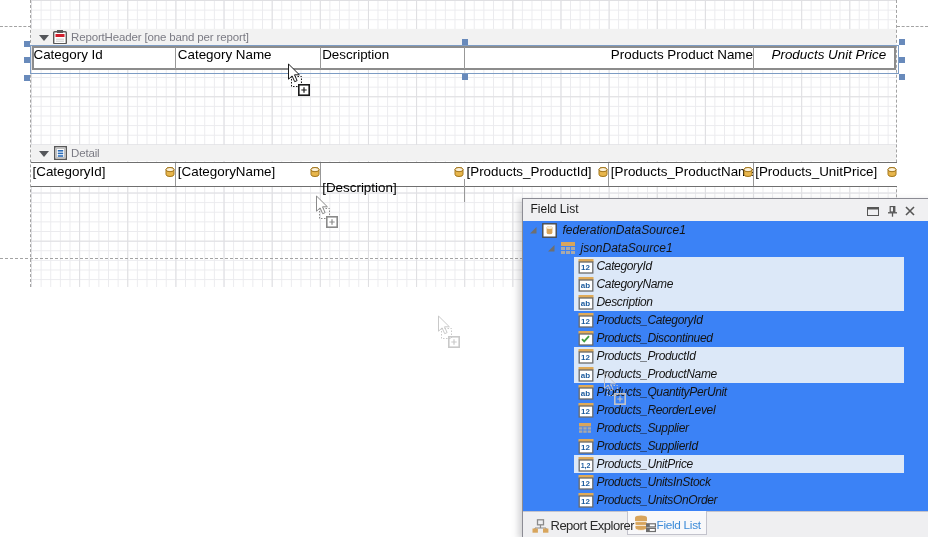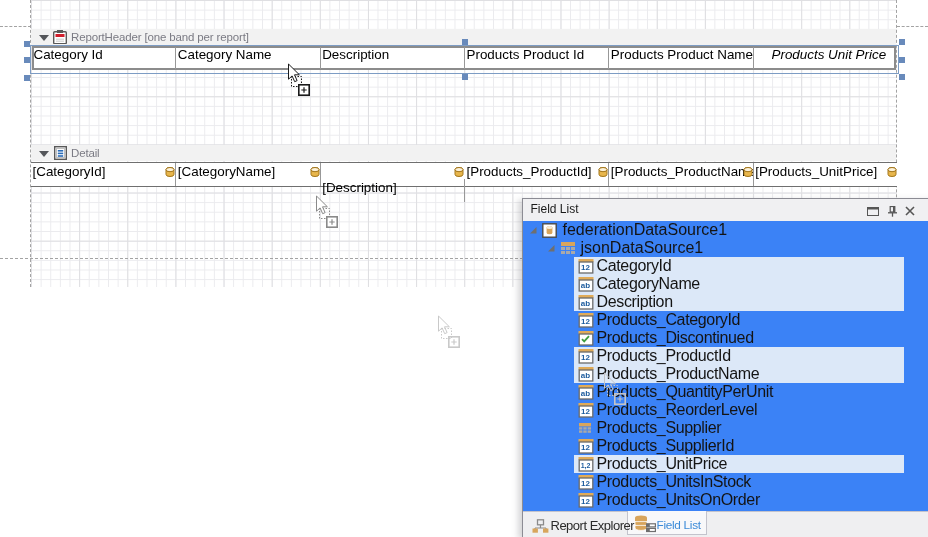--- a/index.html
+++ b/index.html
@@ -38,21 +38,21 @@
       border-top:1px solid #6f6f6f;border-bottom:1px solid #6f6f6f;box-sizing:border-box;}
   .dcell{position:absolute;top:0;height:23px;font-size:13.4px;color:#000;box-sizing:border-box;
      padding-left:1.5px;line-height:17px;border-right:1px solid #989898;overflow:hidden;white-space:nowrap;}
   .stag{position:absolute;top:4px;z-index:3;}
   
   #panel{left:521.5px;top:198px;width:462px;height:339px;background:#3b82f6;
      border:1.5px solid #8c8c94;border-bottom:none;box-sizing:border-box;
      box-shadow:-4px 2px 6px rgba(90,90,100,0.25);}
   #ptitle{position:absolute;left:0;top:0;width:100%;height:22px;background:#f0f0f2;
      font-size:12px;color:#1a1a1a;line-height:21px;padding-left:8px;box-sizing:border-box;}
-  .trow{position:absolute;height:18px;font-size:16px;color:#141414;line-height:18px;white-space:nowrap;letter-spacing:-0.35px;}
+  .trow{position:absolute;height:18px;font-size:12px;color:#141414;line-height:18px;white-space:nowrap;letter-spacing:-0.35px;font-style:italic;}
   .hlbar{position:absolute;left:51px;width:330px;height:18px;background:#dce8f8;}
   
   #sbar{position:absolute;right:0.5px;top:22.5px;width:13px;height:288.5px;background:#e9e9eb;}
   #sthumb{position:absolute;left:2px;top:15px;width:9px;height:227px;background:#acacac;}
   
   #tabs{position:absolute;left:0;top:311.5px;width:100%;height:26px;background:#efeff1;
      border-top:1px solid #c3c3cc;box-sizing:border-box;font-size:12px;}
   #seltab{position:absolute;left:104px;top:-1px;width:80px;height:24.5px;background:#f8f8fa;
      border-left:1px solid #c3c3cc;border-right:1px solid #c3c3cc;border-bottom:1px solid #c3c3cc;
      box-sizing:border-box;}
@@ -78,21 +78,20 @@
     </svg>
     <span class="cap">ReportHeader [one band per report]</span>
   </div>
 
   <div id="htable" class="abs">
     <div class="selrect"></div>
     <div class="frame"></div>
     <div class="hcell" style="left:1px;width:144.3px;">Category Id</div>
     <div class="hcell" style="left:145.3px;width:144.4px;">Category Name</div>
     <div class="hcell" style="left:289.7px;width:144.3px;">Description</div>
-    <div class="hcell" style="left:434px;width:144.3px;">Products Product Id</div>
     <div class="hcell" style="left:578.3px;width:144.4px;">Products Product Name</div>
     <div class="hcell" style="left:739px;width:142.3px;border-right:none;font-style:italic;">Products Unit Price</div>
   </div>
 
   <div class="abs hd" style="left:24px;top:41px;"></div>
   <div class="abs hd" style="left:24px;top:57px;"></div>
   <div class="abs hd" style="left:24px;top:75px;"></div>
   <div class="abs hd" style="left:899px;top:39px;"></div>
   <div class="abs hd" style="left:899px;top:57px;"></div>
   <div class="abs hd" style="left:899px;top:74px;"></div>

